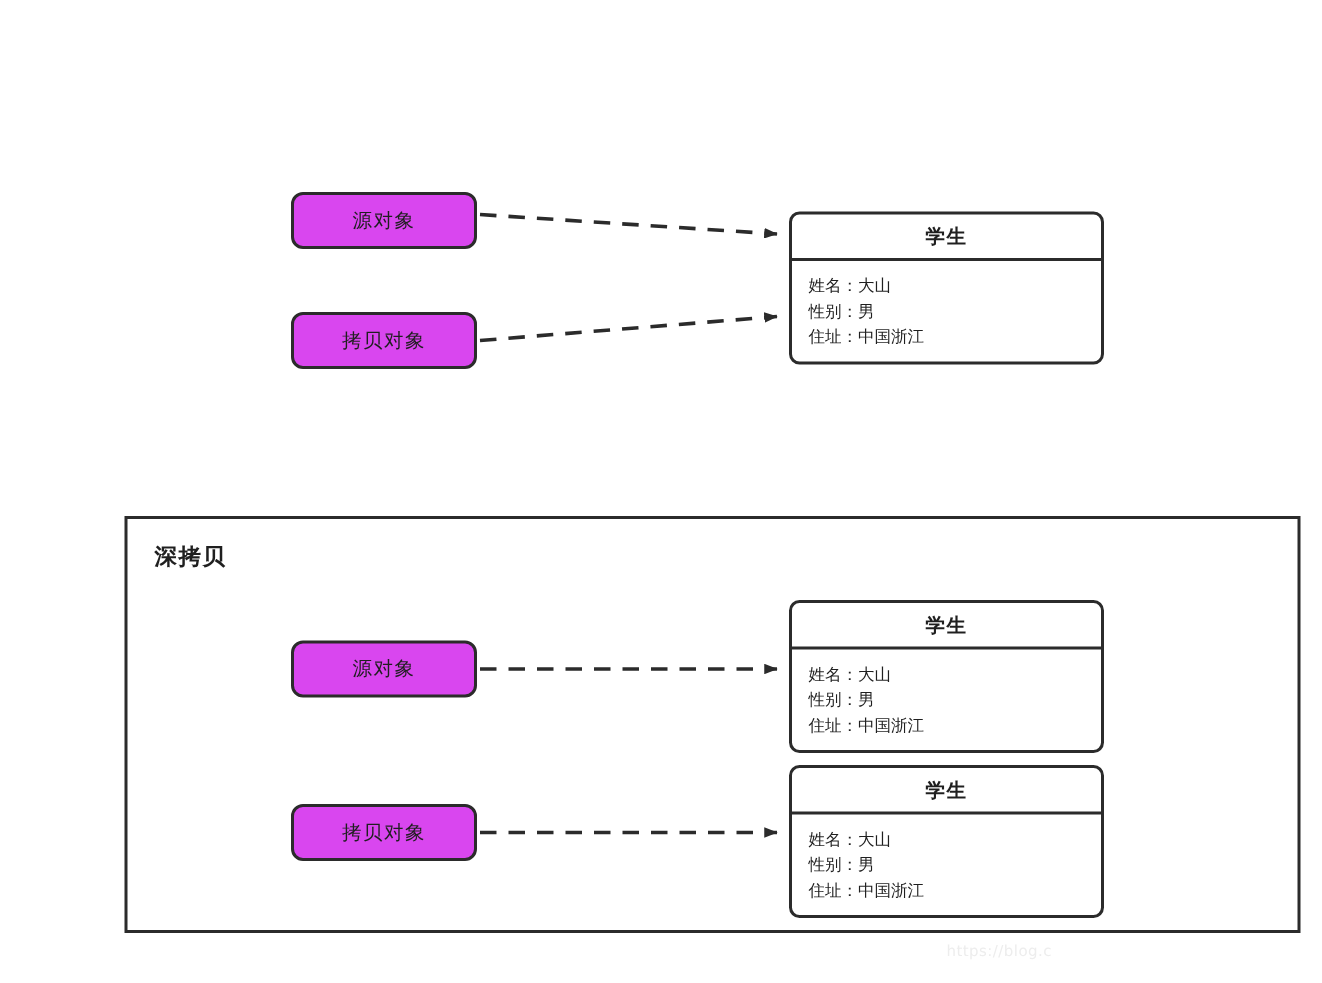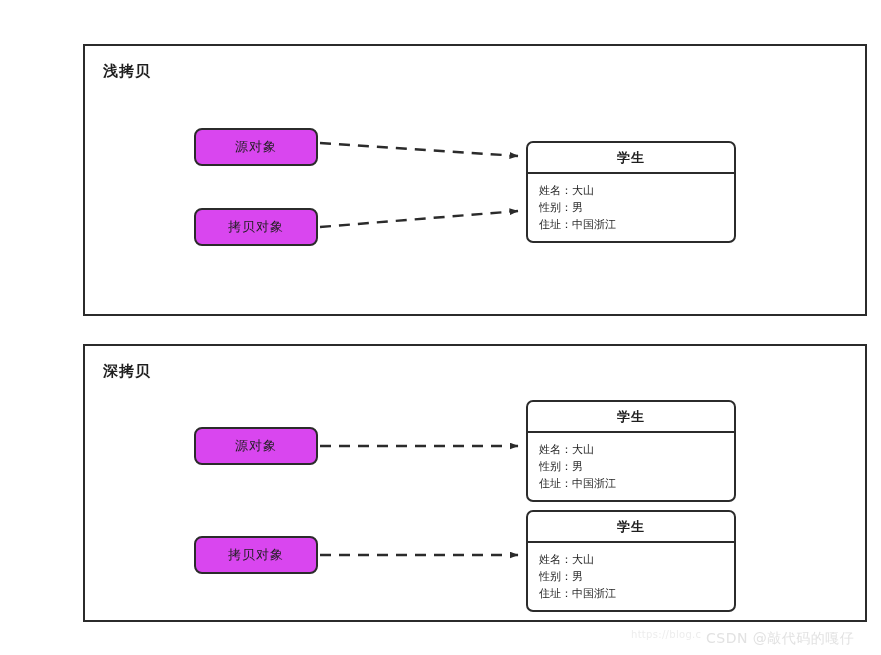--- a/index.html
+++ b/index.html
@@ -124,23 +124,20 @@
     font-size: 14px;
     color: #e2e2e2;
     letter-spacing: 0.5px;
   }
 </style>
 </head>
 <body>
 
 <div class="canvas">
 
-  <div class="panel" id="panel-shallow">
-    <div class="panel-title">浅拷贝</div>
-  </div>
 
   <div class="obj-box" style="left:194px; top:128px;">
     <span>源对象</span>
   </div>
 
   <div class="obj-box" style="left:194px; top:208px;">
     <span>拷贝对象</span>
   </div>
 
   <div class="card" style="left:526px; top:141px;">
@@ -192,15 +189,14 @@
     <line x1="320" y1="143" x2="518" y2="156" stroke="#2b2b2b" stroke-width="2.4" stroke-dasharray="11,8" marker-end="url(#arrowhead)"></line>
 
     <line x1="320" y1="227" x2="518" y2="211" stroke="#2b2b2b" stroke-width="2.4" stroke-dasharray="11,8" marker-end="url(#arrowhead)"></line>
 
     <line x1="320" y1="446" x2="518" y2="446" stroke="#2b2b2b" stroke-width="2.4" stroke-dasharray="11,8" marker-end="url(#arrowhead)"></line>
 
     <line x1="320" y1="555" x2="518" y2="555" stroke="#2b2b2b" stroke-width="2.4" stroke-dasharray="11,8" marker-end="url(#arrowhead)"></line>
   </svg>
 
   <div class="watermark" id="watermark-url">https://blog.c</div>
-  <div class="watermark" id="watermark-csdn">CSDN @敲代码的嘎仔</div>
 
 </div>
 
 </body></html>

